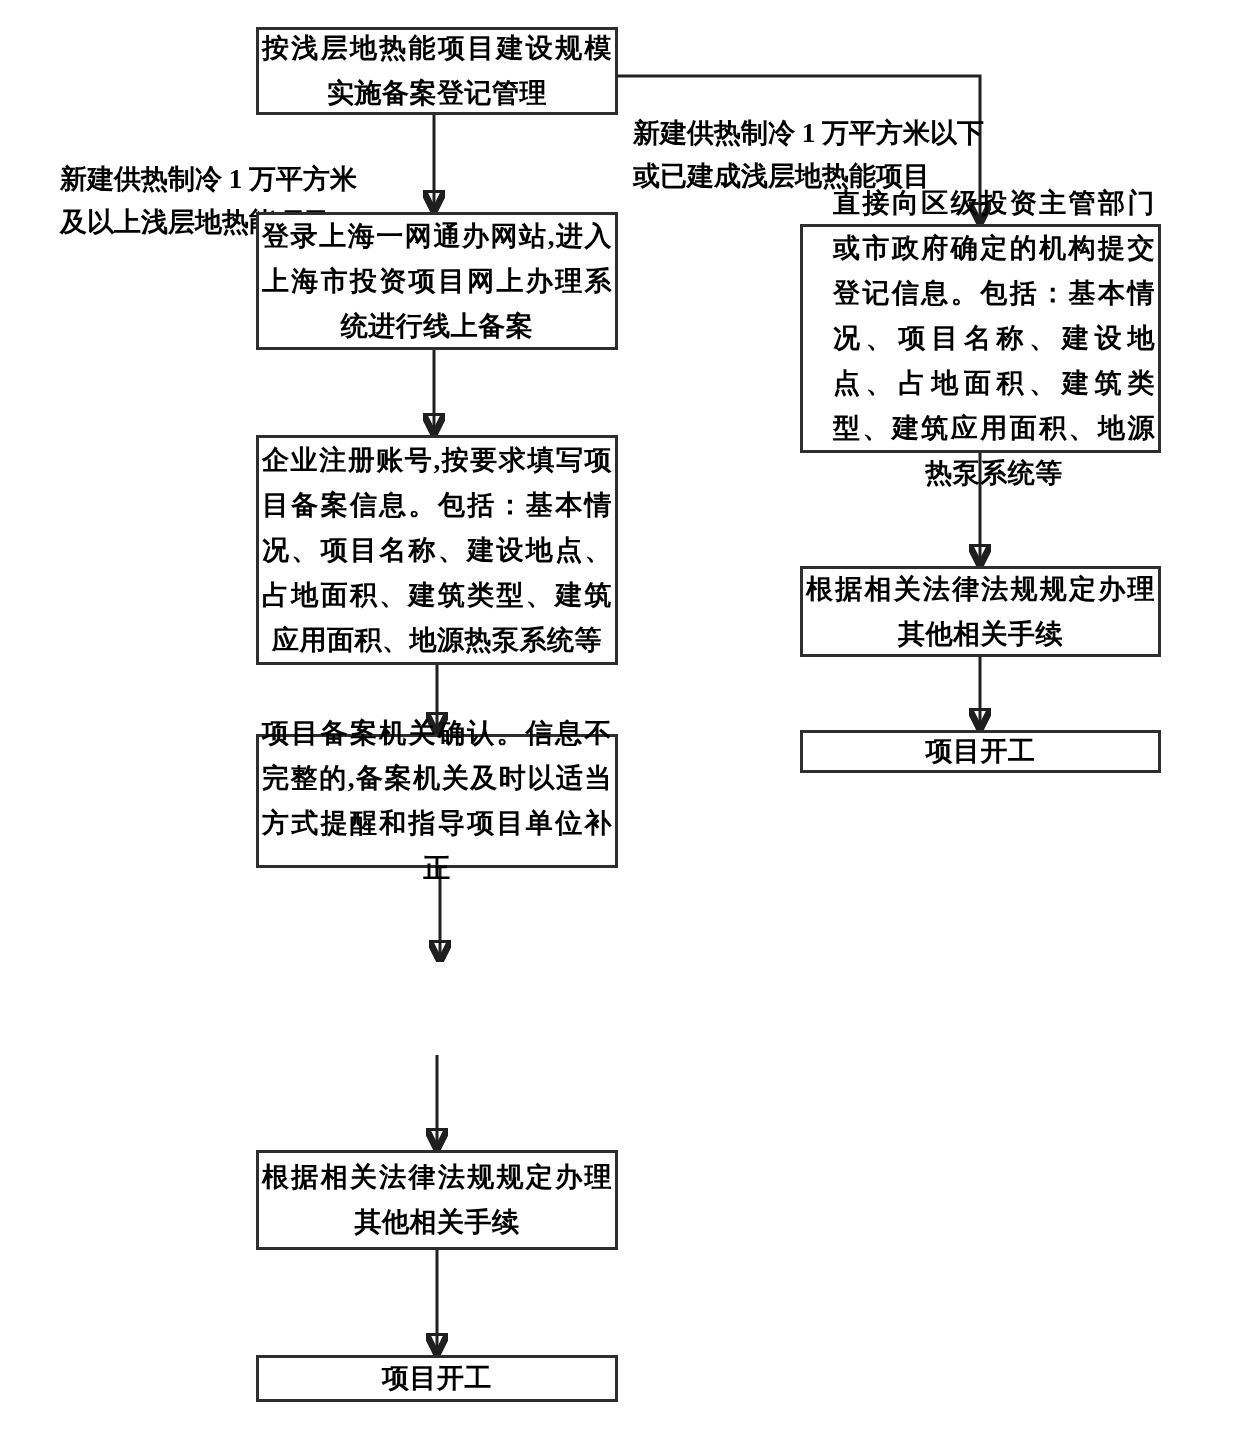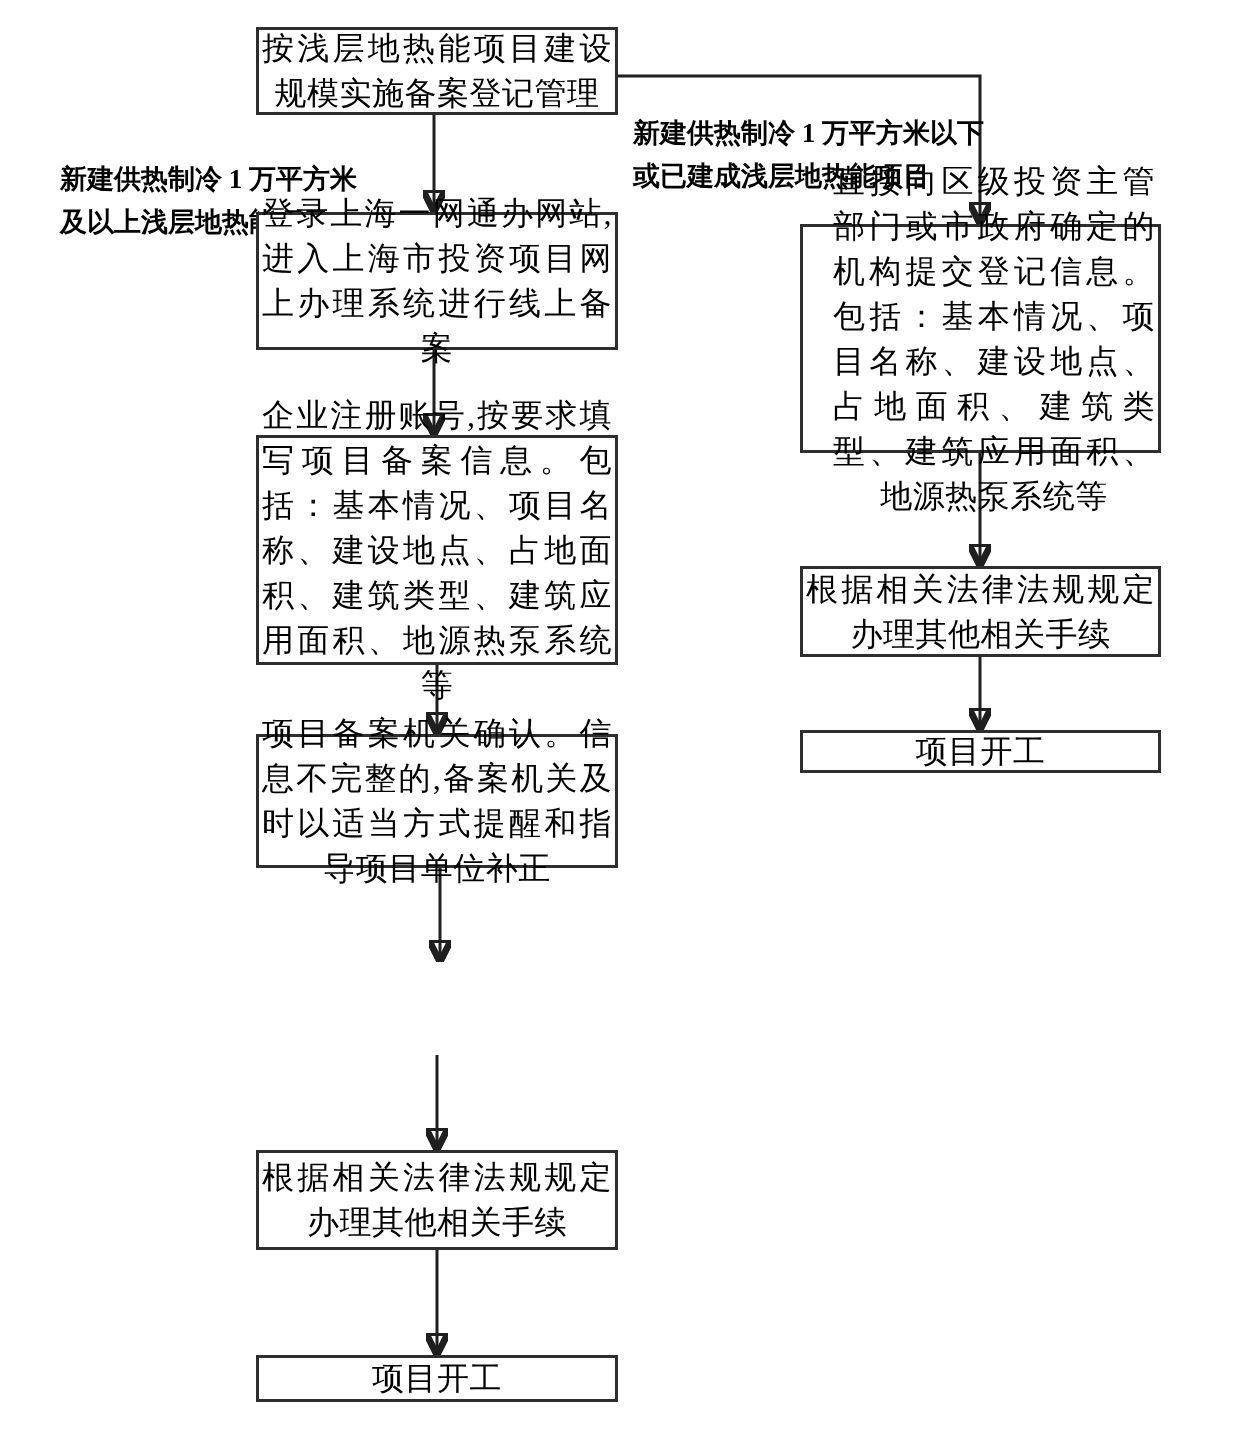--- a/index.html
+++ b/index.html
@@ -34,22 +34,22 @@
     box-sizing: border-box;
     background: #ffffff;
     border: 3px solid #2e2e2e;
     display: flex;
     align-items: center;
     justify-content: center;
     padding: 0 3px;
   }
   .node .txt {
     width: 100%;
-    font-size: 32px;
-    font-weight: normal;
+    font-size: 27px;
+    font-weight: bold;
     line-height: 45px;
     text-align: justify;
     text-align-last: center;
     letter-spacing: 0.5px;
   }
   .node.single .txt {
     text-align: center;
   }
   .flabel {
     position: absolute;

